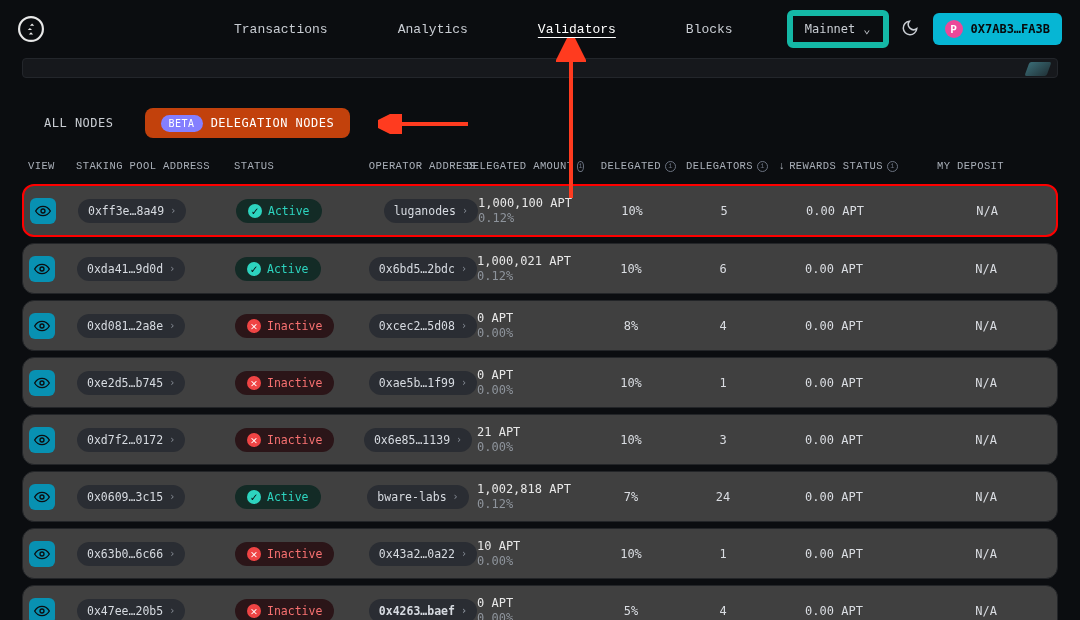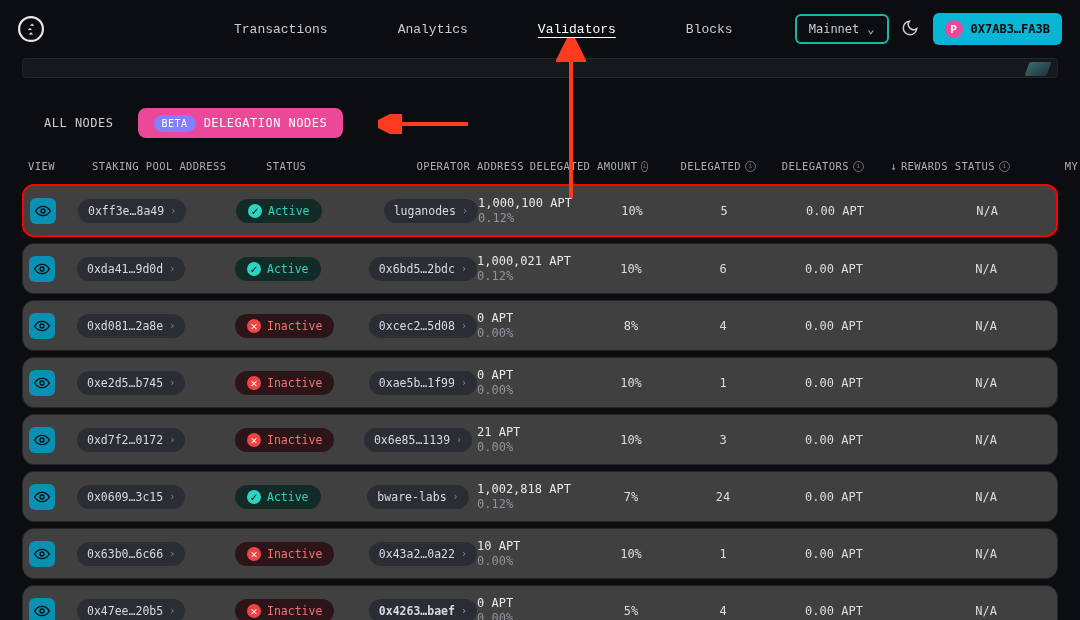--- a/index.html
+++ b/index.html
@@ -24,21 +24,21 @@
   flex: 1;
   display: flex;
   gap: 70px;
   margin-left: 190px;
   font-family: Liberation Mono, monospace;
 }
 .nav-item { color: #c9cdd3; cursor: pointer; font-size: 13px; }
 .nav-item.active { color: #ffffff; text-decoration: underline; text-underline-offset: 4px; }
 .net-select {
   display: flex; align-items: center; gap: 8px;
-  border: 2px solid #14b8a6; border-radius: 6px;
+  border: 6px solid #14b8a6; border-radius: 6px;
   padding: 6px 12px; color: #c9cdd3; cursor: pointer;
 }
 .theme-toggle { margin-left: 12px; cursor: pointer; color: #c9cdd3; }
 .wallet-pill {
   margin-left: 14px;
   background: #06b6d4;
   color: #07090b;
   border-radius: 6px;
   padding: 7px 12px;
   display: flex; align-items: center; gap: 8px;
@@ -61,42 +61,43 @@
 .strip::after {
   content: "";
   position: absolute; right: 8px; top: 3px;
   width: 22px; height: 14px;
   background: linear-gradient(135deg, #6ee7f966 0%, #6ee7f922 100%);
   border-radius: 2px;
   transform: skewX(-20deg);
 }
 
 .tabs-row {
-  display: flex; gap: 8px; padding: 30px 28px 14px 28px; align-items: center;
+  display: flex; gap: 15px; padding: 30px 28px 14px 28px; align-items: center;
 }
 .tab {
   padding: 8px 16px; border-radius: 8px; cursor: pointer;
   letter-spacing: 0.5px; font-size: 12px; color: #c9cdd3;
 }
-.tab.active { background: #ec4899; color: #fff; }
+.tab.active { background: #c2410c; color: #fff; }
 .beta-pill {
   background: #847fff; color: #fff; border-radius: 999px;
   padding: 3px 8px; font-size: 10px; margin-right: 8px;
 }
 
 .table-wrap { padding: 0 22px; }
 .thead {
   display: grid;
   grid-template-columns: 48px 158px 124px 118px 108px 92px 92px 130px 106px;
-  gap: 16px;
+  gap: 0;
   padding: 8px 6px 12px 6px;
   color: #a9afb8;
   font-size: 10.5px;
   letter-spacing: 0.4px;
   align-items: center;
+  font-family: Liberation Mono, monospace;
 }
 .th { display: flex; align-items: center; gap: 4px; white-space: nowrap; }
 .th.right { justify-content: flex-end; }
 .info-ic { width: 11px; height: 11px; border: 1px solid #6b7280; border-radius: 50%; display: inline-flex; align-items: center; justify-content: center; font-size: 7px; color: #6b7280; }
 
 .tbody .trow {
   display: grid;
   grid-template-columns: 48px 158px 124px 118px 108px 92px 92px 130px 106px;
   align-items: center;
   background: #404040;

